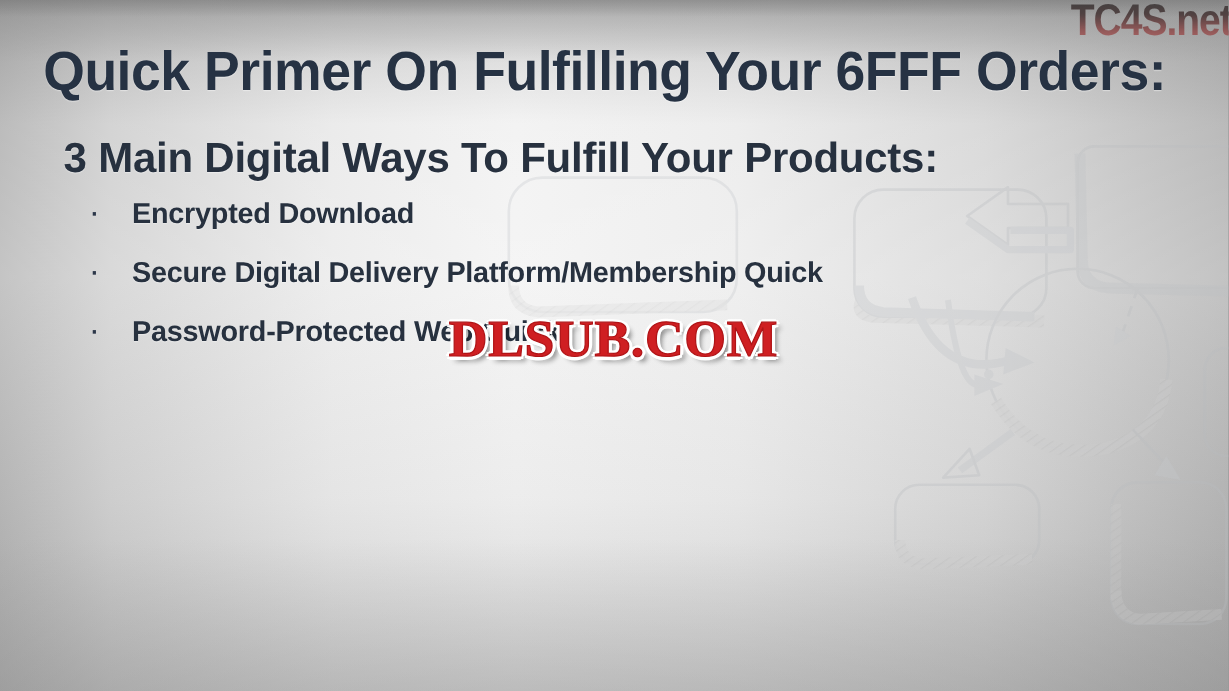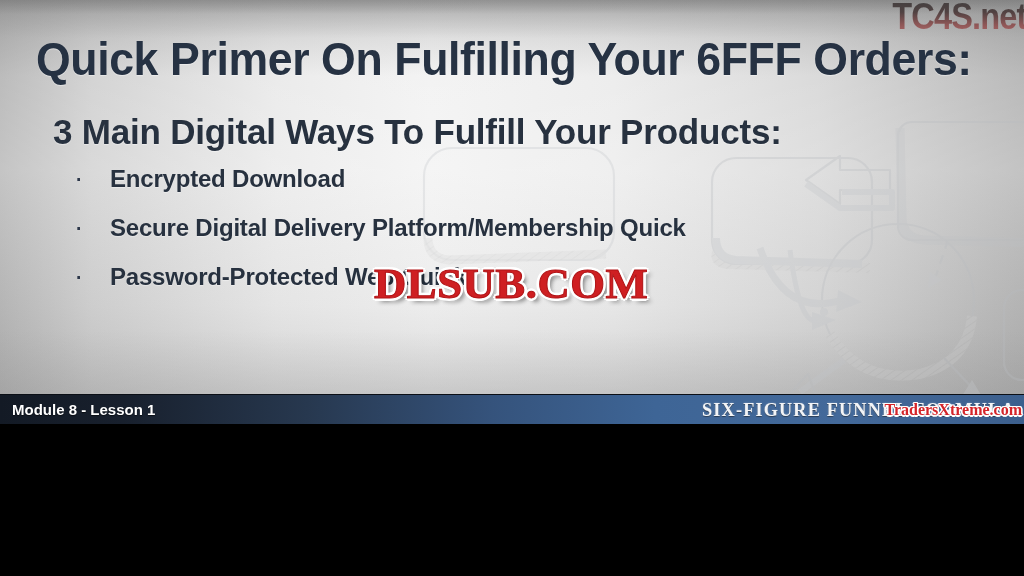--- a/index.html
+++ b/index.html
@@ -7,21 +7,21 @@
     padding: 0;
     background: #000;
   }
   body {
     font-family: "Liberation Sans", sans-serif;
   }
 
   #slide {
     position: relative;
     width: 1024px;
-    height: 424px;
+    height: 576px;
     overflow: hidden;
     background: #d9d9d9;
   }
 
   
   .bg-base {
     position: absolute;
     inset: 0;
     background:
       linear-gradient(to bottom,
@@ -305,19 +305,14 @@
       <span class="bullet-text">Secure Digital Delivery Platform/Membership Quick</span>
     </li>
     <li class="bullet-row">
       <span class="bullet-dot">·</span>
       <span class="bullet-text">Password-Protected Web Quick</span>
     </li>
   </ul>
 
   <div class="wm-dlsub">DLSUB.COM</div>
 
-  <div class="footer">
-    <div class="footer-left">Module 8 - Lesson 1</div>
-    <div class="footer-brand">SIX-FIGURE FUNNEL FORMULA</div>
-    <div class="wm-traders">TradersXtreme.com</div>
-  </div>
 
 </div>
 
 </body></html>

